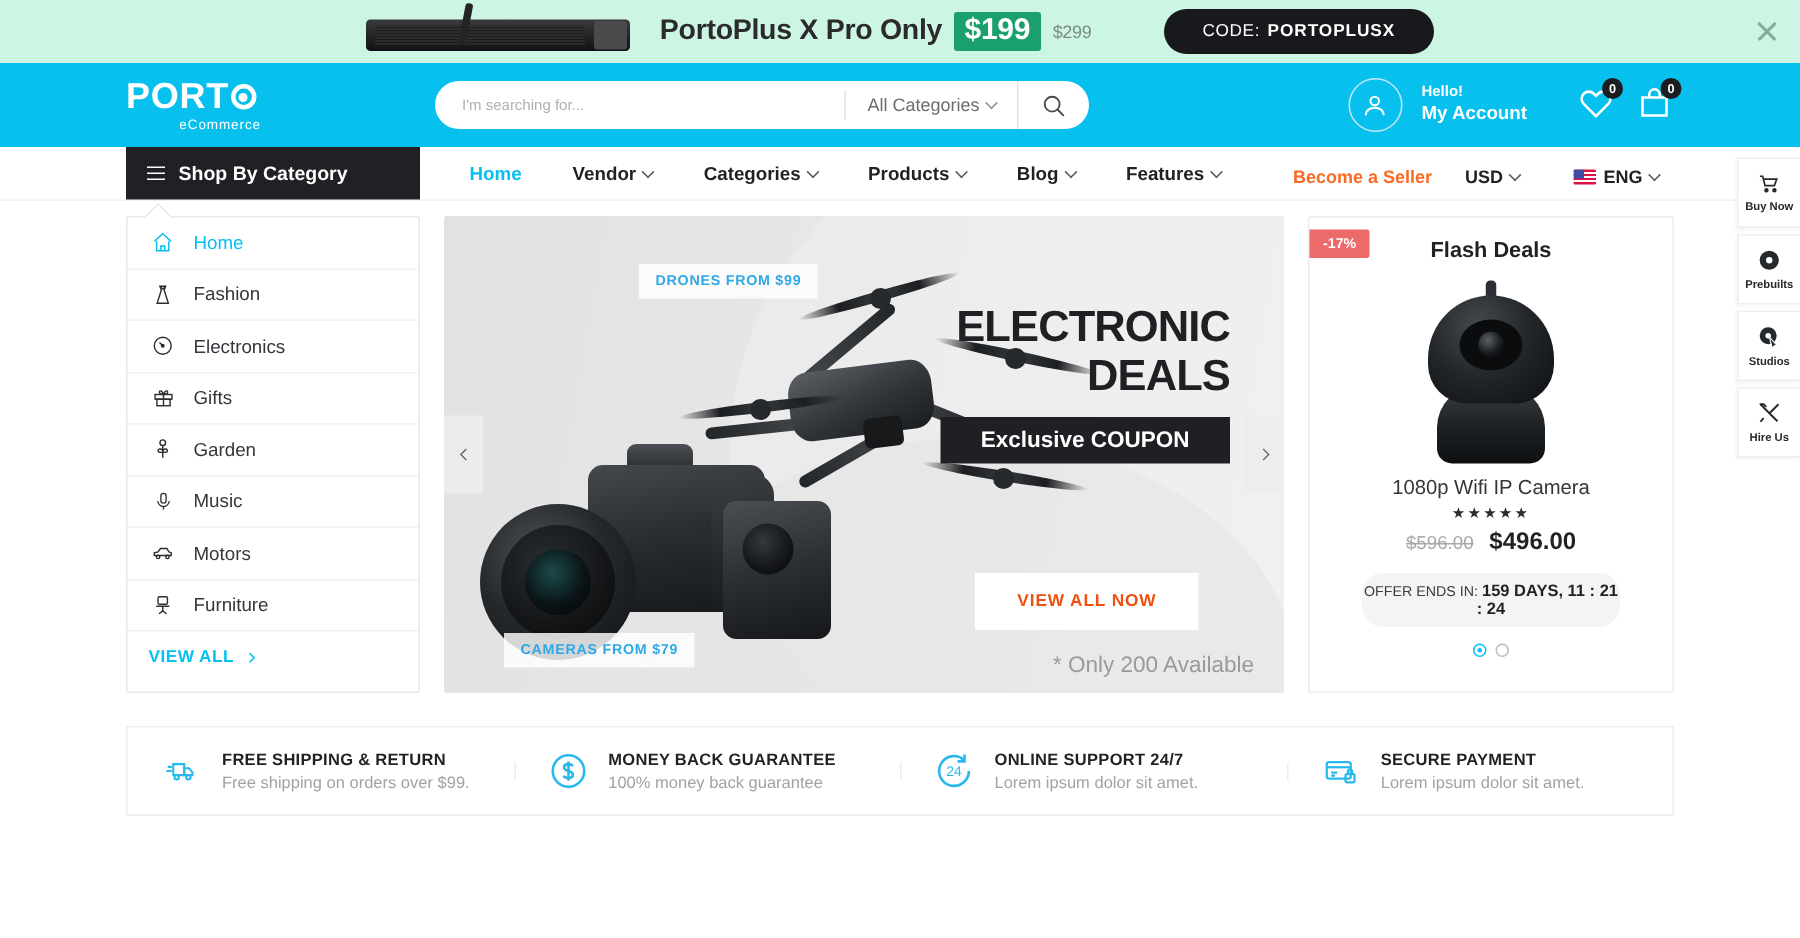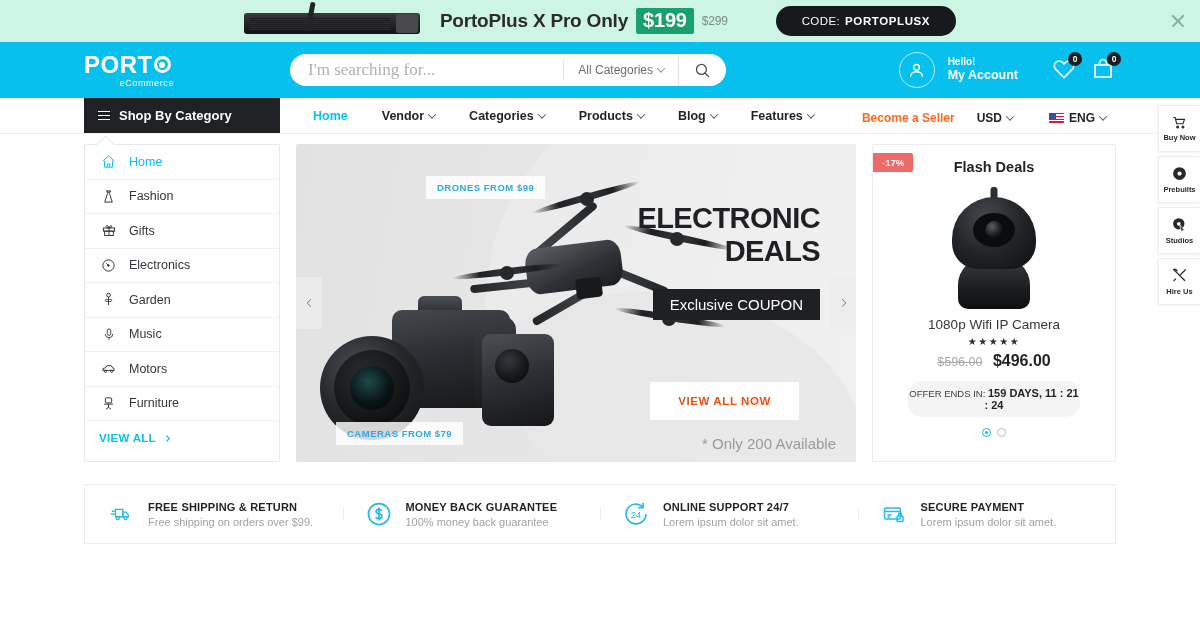--- a/index.html
+++ b/index.html
@@ -80,22 +80,22 @@
   }
   .logo .o-ring i { width: 6px; height: 6px; background: #fff; border-radius: 50%; display: block; }
   .logo .sub { font-size: 9px; letter-spacing: .6px; margin-top: 2px; text-align: right; padding-right: 2px; }
 
   .searchbar {
     position: absolute; left: 290px; width: 436px; height: 32px;
     background: #fff; border-radius: 16px; display: flex; align-items: center;
   }
   .searchbar input {
     flex: 1; border: 0; outline: none; background: transparent;
-    font-size: 17px; color: #0f172a; padding: 0 18px;
-    font-family: Liberation Serif, serif;
+    font-size: 10px; color: #0f172a; padding: 0 18px;
+    font-family: Liberation Sans, sans-serif;
   }
   .searchbar input::placeholder { color: #b0b0b0; }
   .search-cat {
     display: flex; align-items: center; gap: 5px; font-size: 12px;
     color: #6d6d6d; padding: 0 14px; border-left: 1px solid #e4e4e4;
     height: 20px; white-space: nowrap; cursor: pointer;
   }
   .search-btn {
     width: 48px; height: 32px; border-left: 1px solid #e4e4e4;
     display: flex; align-items: center; justify-content: center; cursor: pointer;
@@ -197,22 +197,22 @@
     font-size: 9.5px; font-weight: bold; letter-spacing: .5px;
     padding: 6px 11px; z-index: 6;
   }
   .tag-drone { left: 130px; top: 32px; }
   .tag-cam { left: 40px; top: 278px; }
   .hero-title {
     position: absolute; right: 36px; top: 58px; text-align: right; z-index: 5;
     font-size: 29px; font-weight: bold; color: #1e2023; line-height: 1.14; letter-spacing: -.6px;
   }
   .coupon-band {
-    position: absolute; right: 36px; top: 145px; background: #1e2023; color: #fff;
-    font-size: 15px; font-weight: normal; padding: 7px 17px; z-index: 5;
+    position: absolute; right: 36px; top: 134px; background: #1e2023; color: #fff;
+    font-size: 15px; font-weight: bold; padding: 7px 27px; z-index: 5;
   }
   .coupon-row {
     position: absolute; right: 85px; top: 182px; display: flex; align-items: center; gap: 8px; z-index: 5;
   }
   .upto {
     font-size: 7.5px; font-weight: bold; color: #3a3d41; letter-spacing: .5px;
     writing-mode: vertical-rl; transform: rotate(180deg);
   }
   .amount-box { background: #1e2023; color: #fff; font-size: 24px; font-weight: bold; padding: 4px 13px 6px; }
   .off-lbl { font-size: 13px; font-weight: bold; color: #1e2023; }
@@ -511,39 +511,39 @@
       <span class="ico">
         <svg width="15" height="15" viewBox="0 0 24 24" fill="none" stroke="#2b2d30" stroke-width="1.5">
           <path d="M9 3h6l-1.5 4L18 21H6l4.5-14z"></path>
             <path d="M9 3l3 3 3-3"></path>
           </svg>
       </span>
       <span>Fashion</span>
     </div>
     <div class="cat-item">
       <span class="ico">
+        <svg width="15" height="15" viewBox="0 0 24 24" fill="none" stroke="#2b2d30" stroke-width="1.5">
+          <circle cx="12" cy="12" r="9"></circle>
+            <path d="M12 12 8.5 8.5"></path>
+            <circle cx="12" cy="12" r="1.3" fill="#2b2d30"></circle>
+          </svg>
+      </span>
+      <span>Electronics</span>
+    </div>
+    <div class="cat-item">
+      <span class="ico">
         <svg width="16" height="15" viewBox="0 0 24 24" fill="none" stroke="#2b2d30" stroke-width="1.5">
           <rect x="3" y="8" width="18" height="5"></rect>
             <rect x="5" y="13" width="14" height="7"></rect>
           <path d="M12 8v12"></path>
             <path d="M12 8C9 8 7 6.5 7.7 4.8 8.4 3.2 11 4.5 12 8z"></path>
           <path d="M12 8c3 0 5-1.5 4.3-3.2C15.6 3.2 13 4.5 12 8z"></path>
           </svg>
       </span>
       <span>Gifts</span>
-    </div>
-    <div class="cat-item">
-      <span class="ico">
-        <svg width="15" height="15" viewBox="0 0 24 24" fill="none" stroke="#2b2d30" stroke-width="1.5">
-          <circle cx="12" cy="12" r="9"></circle>
-            <path d="M12 12 8.5 8.5"></path>
-            <circle cx="12" cy="12" r="1.3" fill="#2b2d30"></circle>
-          </svg>
-      </span>
-      <span>Electronics</span>
     </div>
     <div class="cat-item">
       <span class="ico">
         <svg width="15" height="15" viewBox="0 0 24 24" fill="none" stroke="#2b2d30" stroke-width="1.5">
           <circle cx="12" cy="5" r="3"></circle>
             <path d="M12 8v13"></path>
           <path d="M12 13c-2.5-2-5-1.5-5 .5s3 2 5 1.5z"></path>
             <path d="M12 13c2.5-2 5-1.5 5 .5s-3 2-5 1.5z"></path>
           </svg>
       </span>

